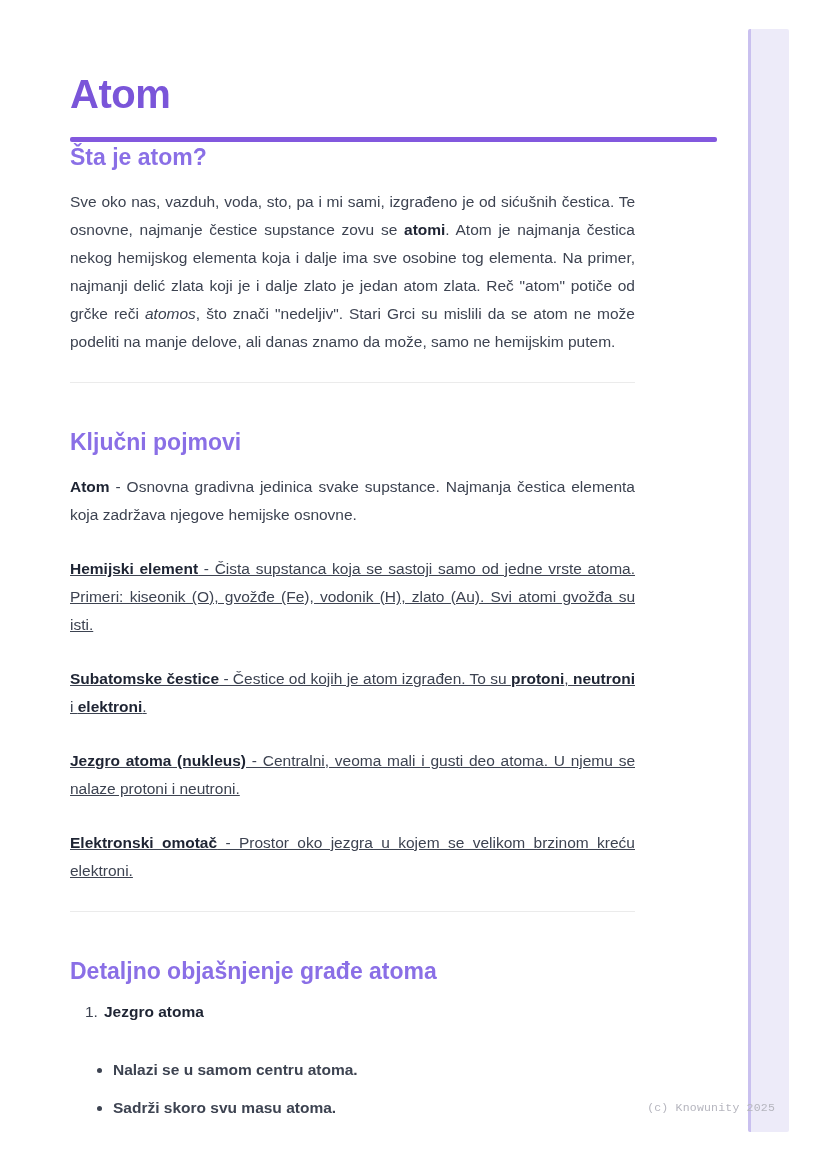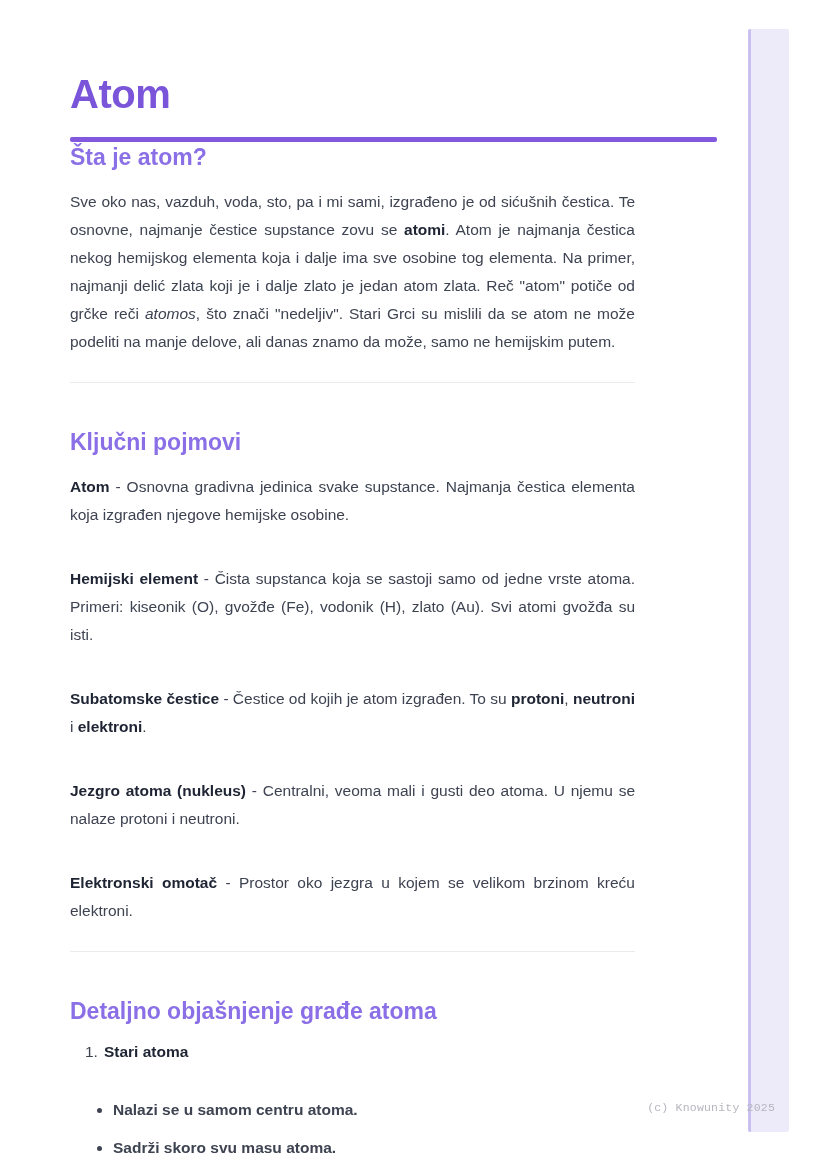--- a/index.html
+++ b/index.html
@@ -58,21 +58,21 @@
   }
   .sec-intro h2 { }
   .sec h2 { margin-top: 44px; }
   p.body {
     font-size: 15.5px;
     line-height: 28px;
     text-align: justify;
     margin-top: 16px;
     color: var(--body);
   }
-  p.body + p.body { margin-top: 36px; }
+  p.body + p.body { margin-top: 26px; text-decoration: underline; }
   p.body b { color: var(--bold); }
   p.body i { }
   hr.divider {
     border: none;
     border-top: 1px solid var(--divider);
     margin-top: 26px;
   }
   .num-item {
     margin-top: 12px;
     padding-left: 15px;
@@ -116,33 +116,33 @@
 
   <section class="sec-intro">
     <h2 class="section-heading">Šta je atom?</h2>
     <p class="body"><span>Sve oko nas, vazduh, voda, sto, pa i mi sami, izgrađeno je od sićušnih čestica. Te osnovne, najmanje čestice supstance zovu se </span><b>atomi</b><span>. Atom je najmanja čestica nekog hemijskog elementa koja i dalje ima sve osobine tog elementa. Na primer, najmanji delić zlata koji je i dalje zlato je jedan atom zlata. Reč "atom" potiče od grčke reči </span><i>atomos</i><span>, što znači "nedeljiv". Stari Grci su mislili da se atom ne može podeliti na manje delove, ali danas znamo da može, samo ne hemijskim putem.</span></p>
   </section>
 
   <hr class="divider">
 
   <section class="sec">
     <h2 class="section-heading">Ključni pojmovi</h2>
-    <p class="body"><b>Atom</b><span> - Osnovna gradivna jedinica svake supstance. Najmanja čestica elementa koja izgrađen njegove hemijske osobine.</span></p>
+    <p class="body"><b>Atom</b><span> - Osnovna gradivna jedinica svake supstance. Najmanja čestica elementa koja zadržava njegove hemijske osnovne.</span></p>
     <p class="body"><b>Hemijski element</b><span> - Čista supstanca koja se sastoji samo od jedne vrste atoma. Primeri: kiseonik (O), gvožđe (Fe), vodonik (H), zlato (Au). Svi atomi gvožđa su isti.</span></p>
     <p class="body"><b>Subatomske čestice</b><span> - Čestice od kojih je atom izgrađen. To su </span><b>protoni</b><span>, </span><b>neutroni</b><span> i </span><b>elektroni</b><span>.</span></p>
     <p class="body"><b>Jezgro atoma (nukleus)</b><span> - Centralni, veoma mali i gusti deo atoma. U njemu se nalaze protoni i neutroni.</span></p>
     <p class="body"><b>Elektronski omotač</b><span> - Prostor oko jezgra u kojem se velikom brzinom kreću elektroni.</span></p>
   </section>
 
   <hr class="divider">
 
   <section class="sec">
     <h2 class="section-heading">Detaljno objašnjenje građe atoma</h2>
     <div class="num-item">
-      <span class="num">1.</span><b>Stari atoma</b>
+      <span class="num">1.</span><b>Jezgro atoma</b>
     </div>
     <ul class="bullets">
       <li>Nalazi se u samom centru atoma.</li>
       <li>Sadrži skoro svu masu atoma.</li>
     </ul>
   </section>
 
 </main>
 
 <div class="footer">(c) Knowunity 2025</div>

